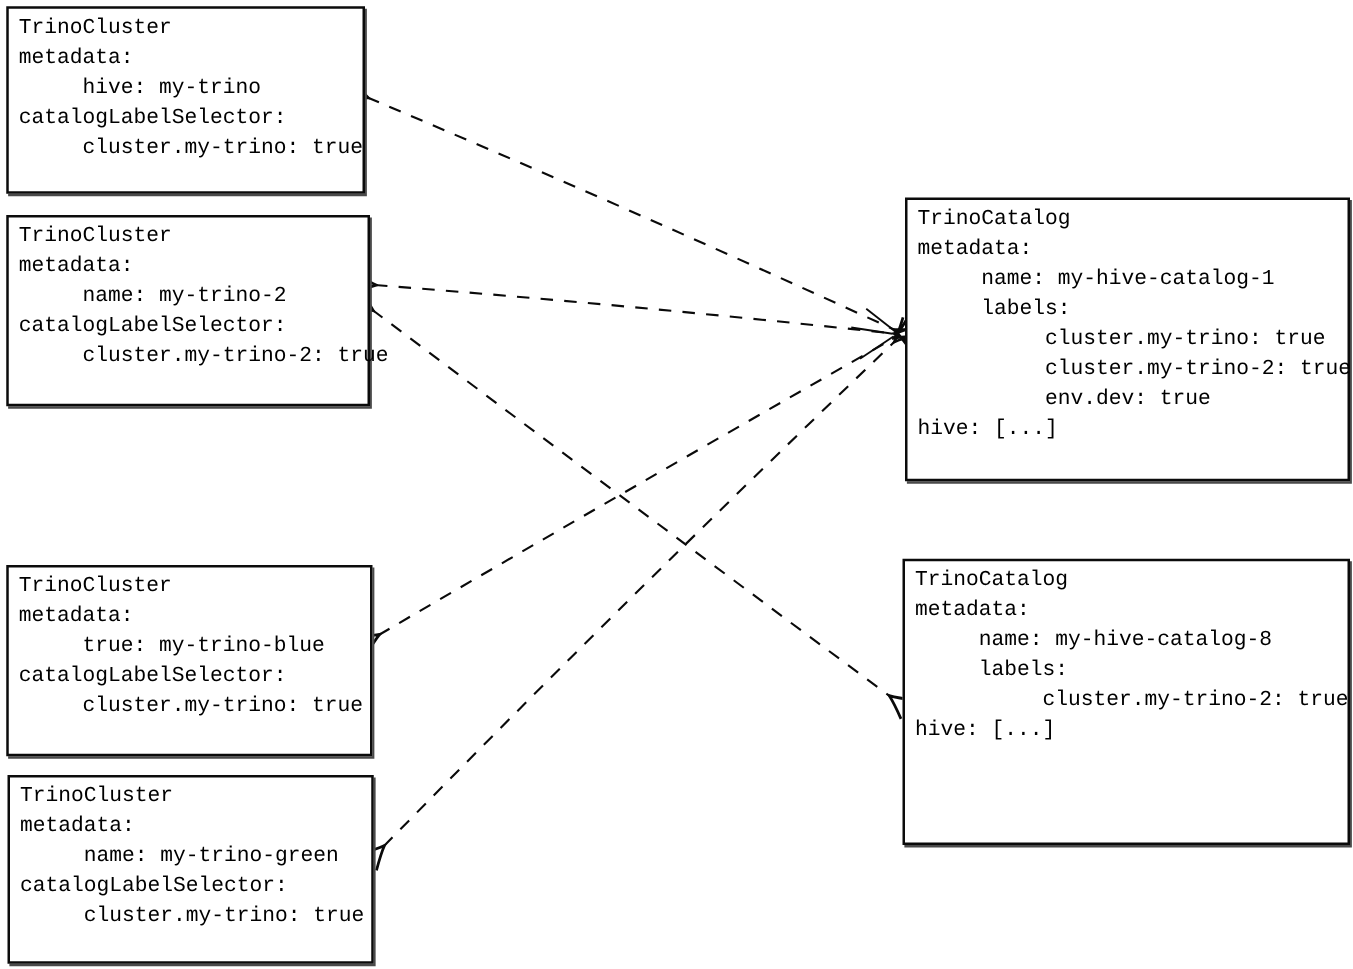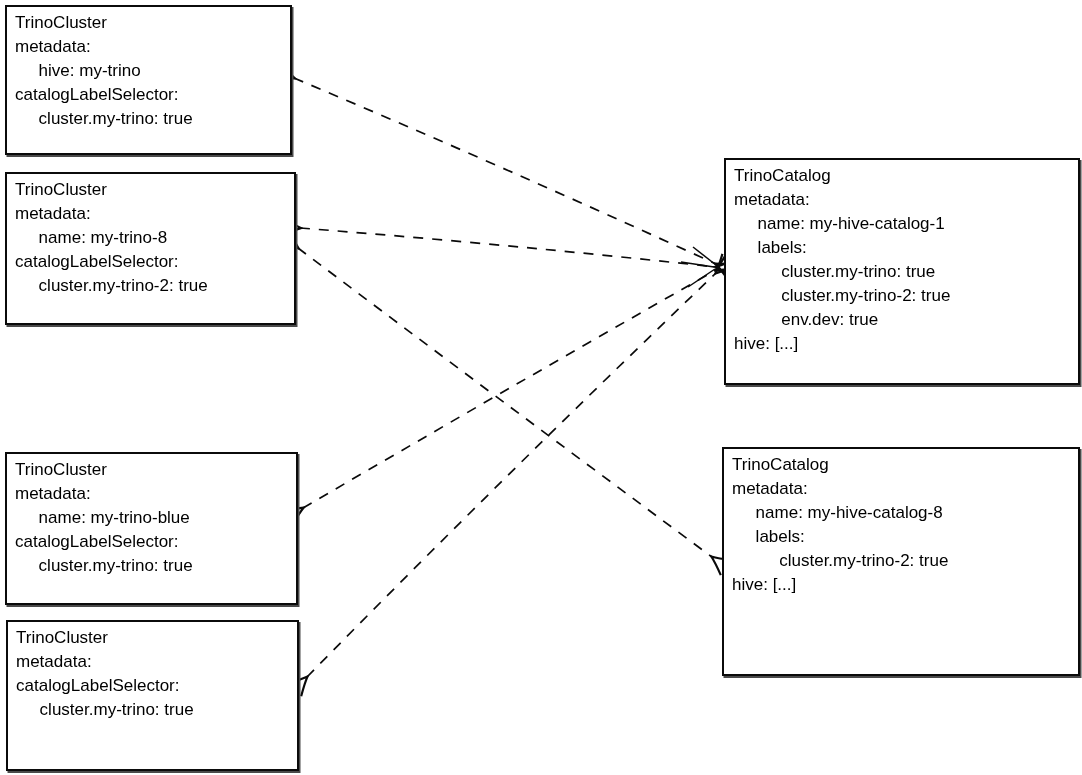--- a/index.html
+++ b/index.html
@@ -6,21 +6,21 @@
     margin: 0;
     padding: 0;
     background: #ffffff;
   }
   #canvas {
     position: relative;
     width: 1082px;
     height: 775px;
     background: #ffffff;
     overflow: hidden;
-    font-family: Liberation Sans, sans-serif;
+    font-family: Liberation Mono, monospace;
   }
   .box {
     position: absolute;
     box-sizing: border-box;
     background: #ffffff;
     border: 2px solid #0b0b0b;
     
     box-shadow: 1.5px 2px 0 0 #4a4a4a;
     padding: 4px 8px;
     color: #000000;
@@ -69,23 +69,23 @@
     <path class="edge" d="M 307 677 Q 508 472 716 273" marker-start="url(#arrowhead)" marker-end="url(#arrowhead)"></path>
     <path class="edge" d="M 298 248 Q 500 400 712 557" marker-start="url(#arrowhead)" marker-end="url(#arrowhead)"></path>
 
     <path class="sketch-stroke" d="M 693 247 L 716 265"></path>
     <path class="sketch-stroke" d="M 688 287 L 715 269"></path>
     <path class="sketch-stroke" d="M 681 262 L 714 267"></path>
   </svg>
 
   <div class="box" style="left:5px; top:5px; width:287px; height:150px;"><div class="box-line">TrinoCluster</div><div class="box-line">metadata:</div><div class="box-line">     hive: my-trino</div><div class="box-line">catalogLabelSelector:</div><div class="box-line">     cluster.my-trino: true</div></div>
 
-  <div class="box" style="left:5px; top:172px; width:291px; height:153px;"><div class="box-line">TrinoCluster</div><div class="box-line">metadata:</div><div class="box-line">     name: my-trino-8</div><div class="box-line">catalogLabelSelector:</div><div class="box-line">     cluster.my-trino-2: true</div></div>
+  <div class="box" style="left:5px; top:172px; width:291px; height:153px;"><div class="box-line">TrinoCluster</div><div class="box-line">metadata:</div><div class="box-line">     name: my-trino-2</div><div class="box-line">catalogLabelSelector:</div><div class="box-line">     cluster.my-trino-2: true</div></div>
 
-  <div class="box" style="left:5px; top:452px; width:293px; height:153px;"><div class="box-line">TrinoCluster</div><div class="box-line">metadata:</div><div class="box-line">     name: my-trino-blue</div><div class="box-line">catalogLabelSelector:</div><div class="box-line">     cluster.my-trino: true</div></div>
+  <div class="box" style="left:5px; top:452px; width:293px; height:153px;"><div class="box-line">TrinoCluster</div><div class="box-line">metadata:</div><div class="box-line">     true: my-trino-blue</div><div class="box-line">catalogLabelSelector:</div><div class="box-line">     cluster.my-trino: true</div></div>
 
-  <div class="box" style="left:6px; top:620px; width:293px; height:151px;"><div class="box-line">TrinoCluster</div><div class="box-line">metadata:</div><div class="box-line">catalogLabelSelector:</div><div class="box-line">     cluster.my-trino: true</div></div>
+  <div class="box" style="left:6px; top:620px; width:293px; height:151px;"><div class="box-line">TrinoCluster</div><div class="box-line">metadata:</div><div class="box-line">     name: my-trino-green</div><div class="box-line">catalogLabelSelector:</div><div class="box-line">     cluster.my-trino: true</div></div>
 
   <div class="box" style="left:724px; top:158px; width:356px; height:227px;"><div class="box-line">TrinoCatalog</div><div class="box-line">metadata:</div><div class="box-line">     name: my-hive-catalog-1</div><div class="box-line">     labels:</div><div class="box-line">          cluster.my-trino: true</div><div class="box-line">          cluster.my-trino-2: true</div><div class="box-line">          env.dev: true</div><div class="box-line">hive: [...]</div></div>
 
   <div class="box" style="left:722px; top:447px; width:358px; height:229px;"><div class="box-line">TrinoCatalog</div><div class="box-line">metadata:</div><div class="box-line">     name: my-hive-catalog-8</div><div class="box-line">     labels:</div><div class="box-line">          cluster.my-trino-2: true</div><div class="box-line">hive: [...]</div></div>
 
 </div>
 
 </body></html>

